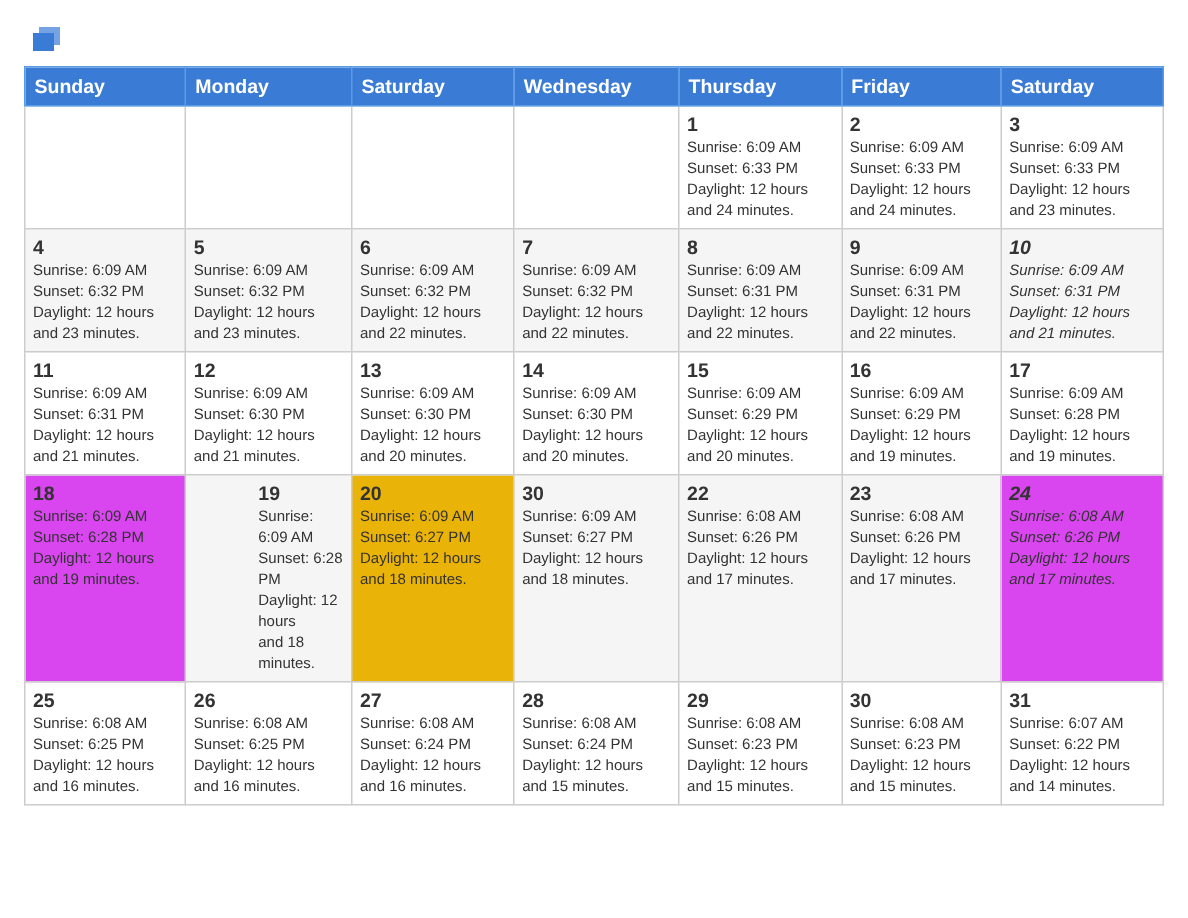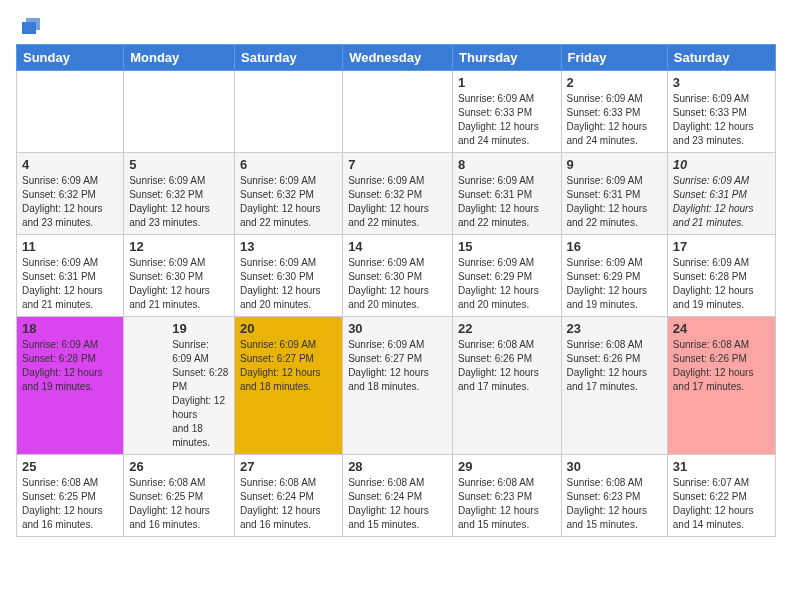--- a/index.html
+++ b/index.html
@@ -290,21 +290,21 @@
 Daylight: 12 hours
 and 17 minutes.</div>
         </td>
         <td style="background: rgb(245, 245, 245);">
           <span class="day-num">23</span>
           <div class="day-info" style="white-space: pre-line;">Sunrise: 6:08 AM
 Sunset: 6:26 PM
 Daylight: 12 hours
 and 17 minutes.</div>
         </td>
-        <td style="background: #fca5a5;">
+        <td style="background: #d946ef; font-style: italic;">
           <span class="day-num">24</span>
           <div class="day-info" style="white-space: pre-line;">Sunrise: 6:08 AM
 Sunset: 6:26 PM
 Daylight: 12 hours
 and 17 minutes.</div>
         </td>
       </tr>
       <tr>
         <td>
           <span class="day-num">25</span>

